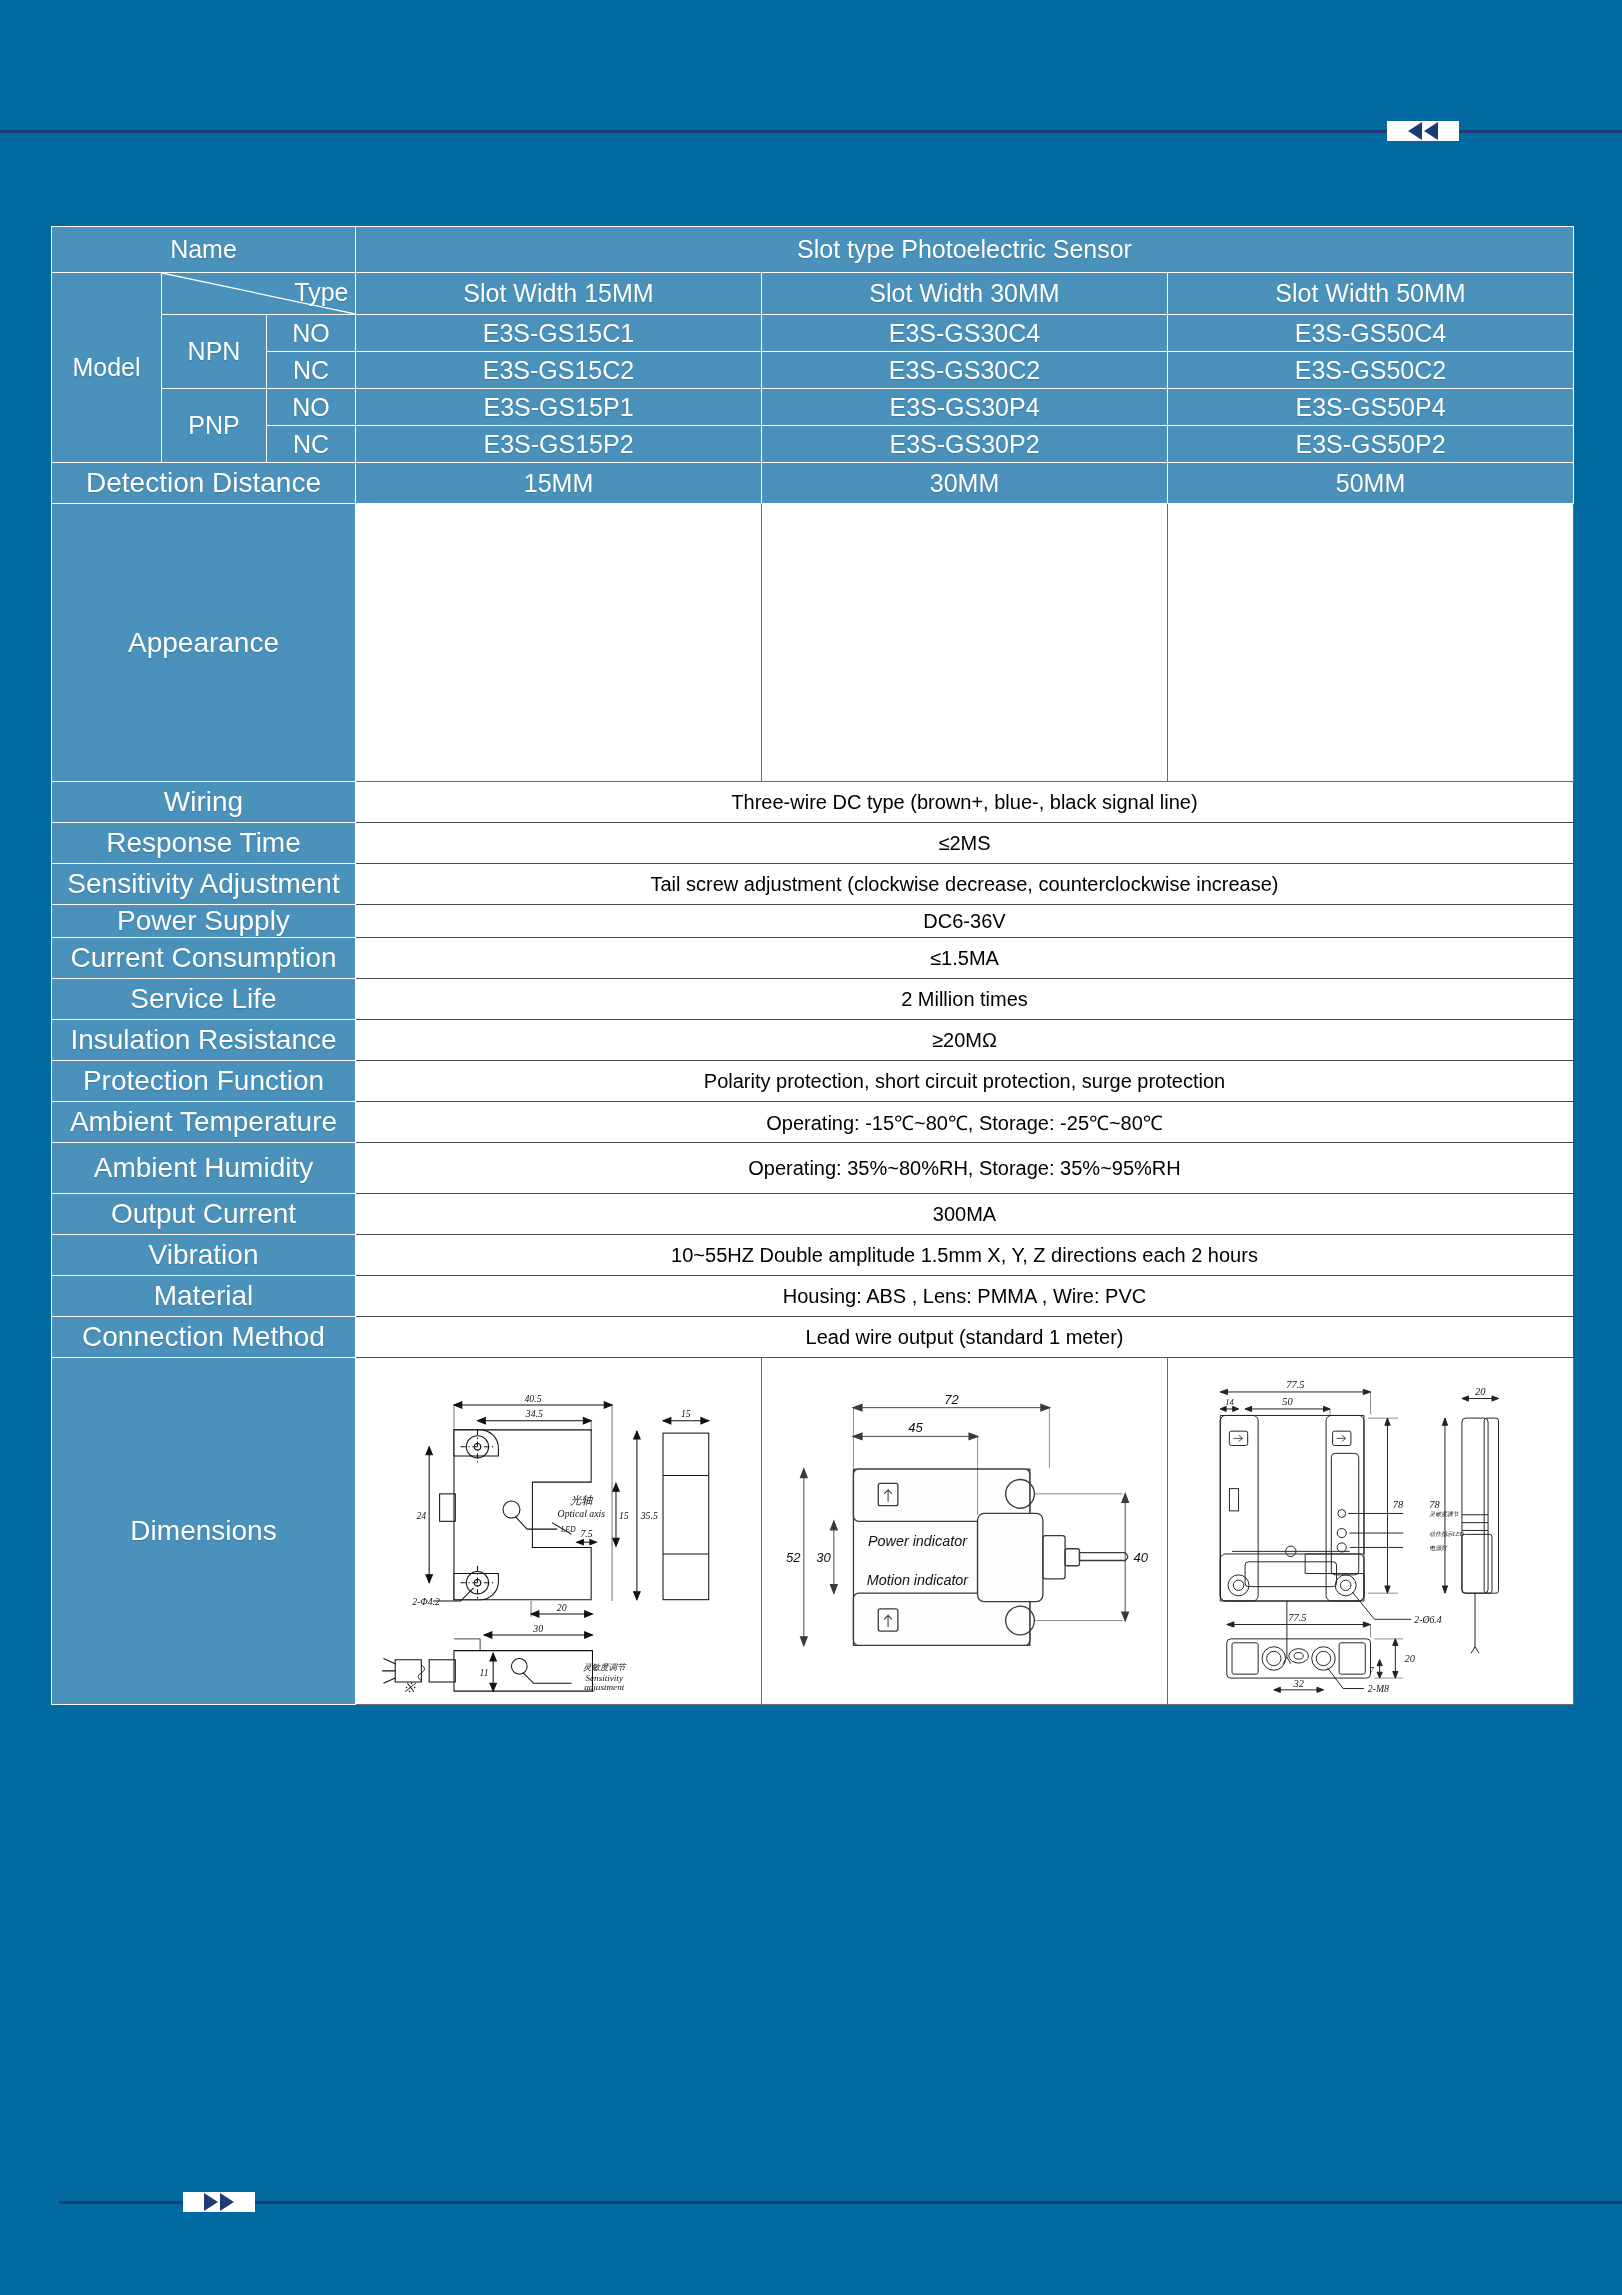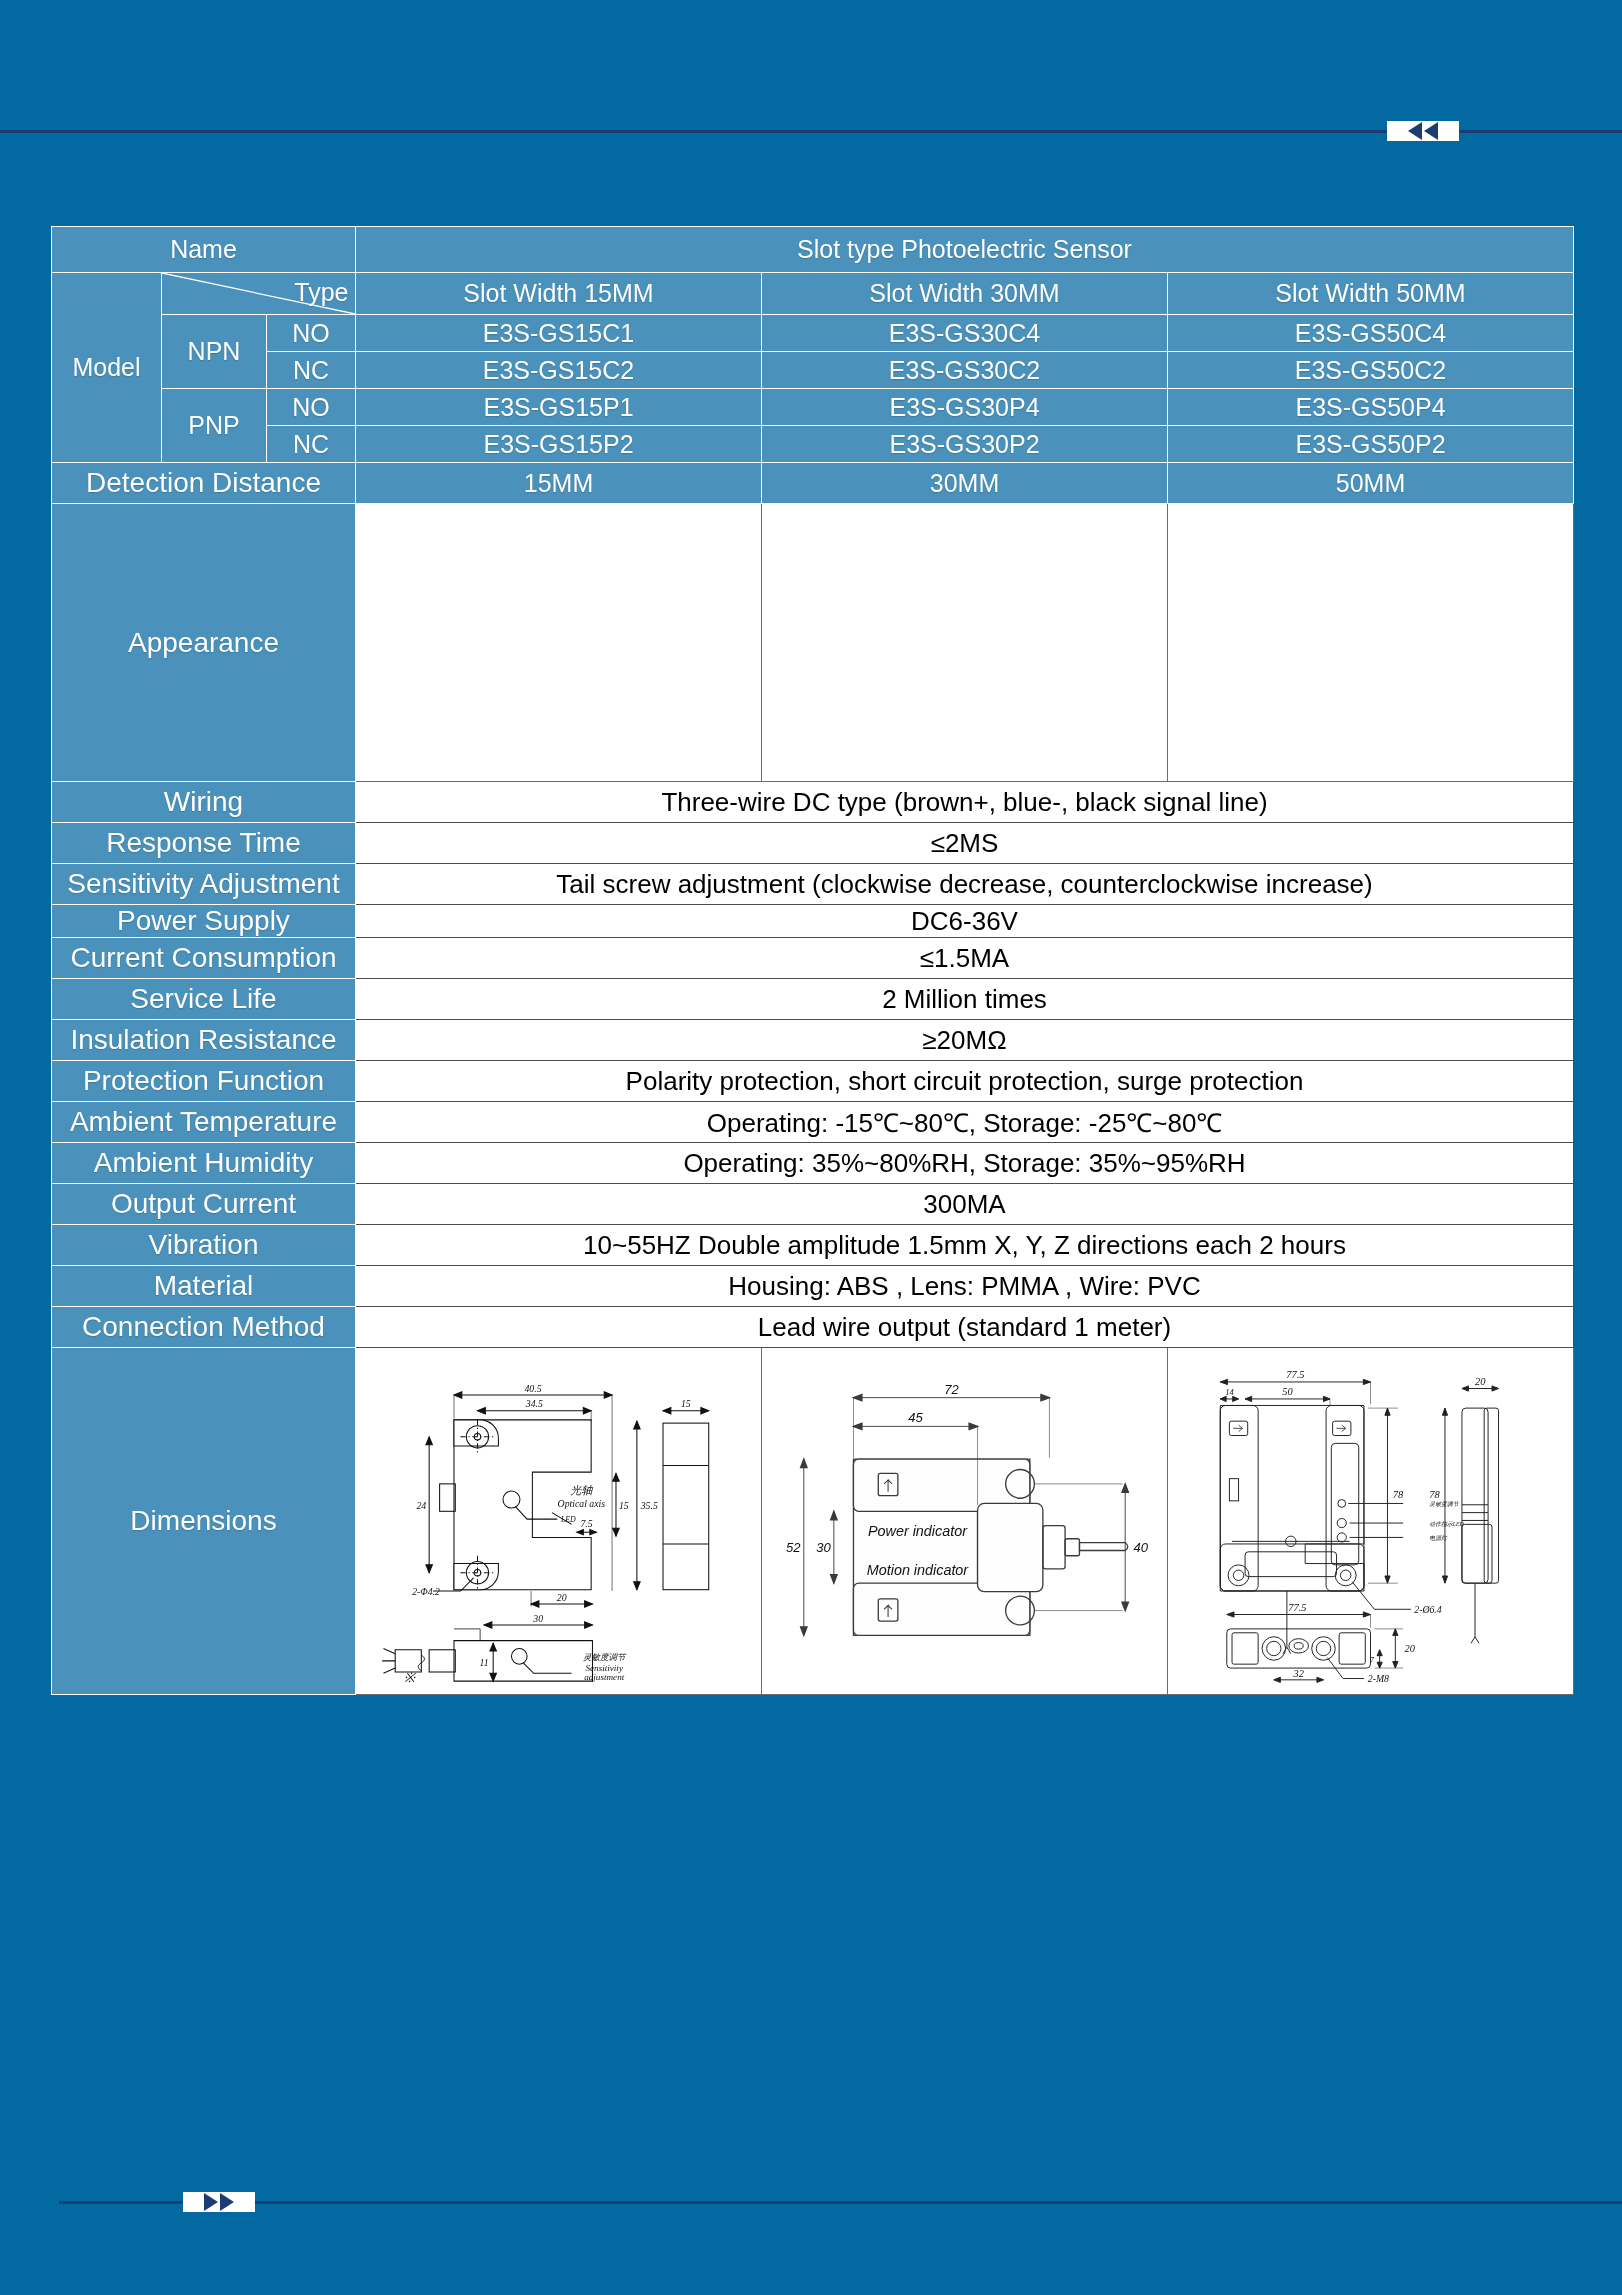--- a/index.html
+++ b/index.html
@@ -51,21 +51,21 @@
     text-align:center;
   }
   .blue {
     background:#4a92bb; color:#ffffff;
     font-size:25px;
     text-shadow: 0 0.7px 1.3px rgba(0,0,0,.18);
   }
   .blue.small { font-size:25px; }
   .white {
     background:#ffffff; color:#000000;
-    font-size:26px;
+    font-size:20px;
     border:1.3px solid #000000 !important;
     border-left-width:1.3px; border-right-width:1.3px;
   }
   .rowlabel { font-size:28px; }
   
   .white { border-top:0.7px solid #4d4d4d !important; border-bottom:0.7px solid #4d4d4d !important;
            border-left:0.7px solid #4d4d4d !important; border-right:0.7px solid #4d4d4d !important; }
 
   .media { background:#ffffff; border:0.7px solid #6b6b6b !important; padding:0; }
 
@@ -236,21 +236,21 @@
       </tr>
       <tr>
         <td class="blue rowlabel" colspan="3" style="height:41px">Protection Function</td>
         <td class="white" colspan="3">Polarity protection, short circuit protection, surge protection</td>
       </tr>
       <tr>
         <td class="blue rowlabel" colspan="3" style="height:41px">Ambient Temperature</td>
         <td class="white" colspan="3">Operating: -15℃~80℃, Storage: -25℃~80℃</td>
       </tr>
       <tr>
-        <td class="blue rowlabel" colspan="3" style="height:41px">Ambient Humidity</td>
+        <td class="blue rowlabel" colspan="3" style="height:51px">Ambient Humidity</td>
         <td class="white" colspan="3">Operating: 35%~80%RH, Storage: 35%~95%RH</td>
       </tr>
       <tr>
         <td class="blue rowlabel" colspan="3" style="height:41px">Output Current</td>
         <td class="white" colspan="3">300MA</td>
       </tr>
       <tr>
         <td class="blue rowlabel" colspan="3" style="height:41px">Vibration</td>
         <td class="white" colspan="3">10~55HZ Double amplitude 1.5mm X, Y, Z directions each 2 hours</td>
       </tr>

